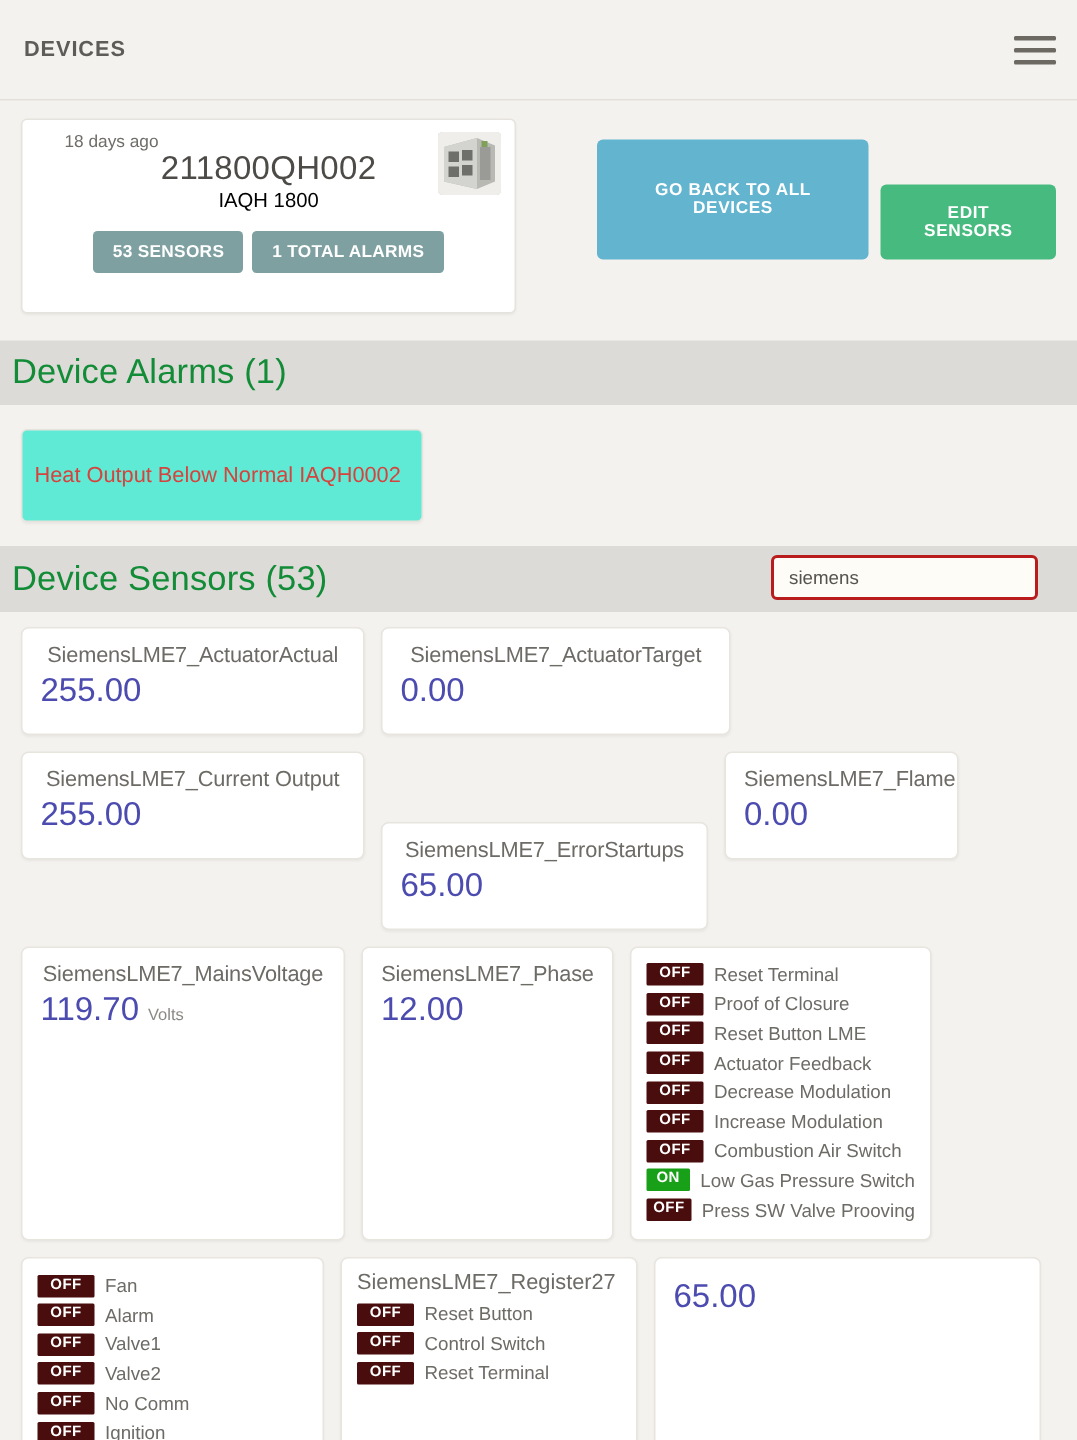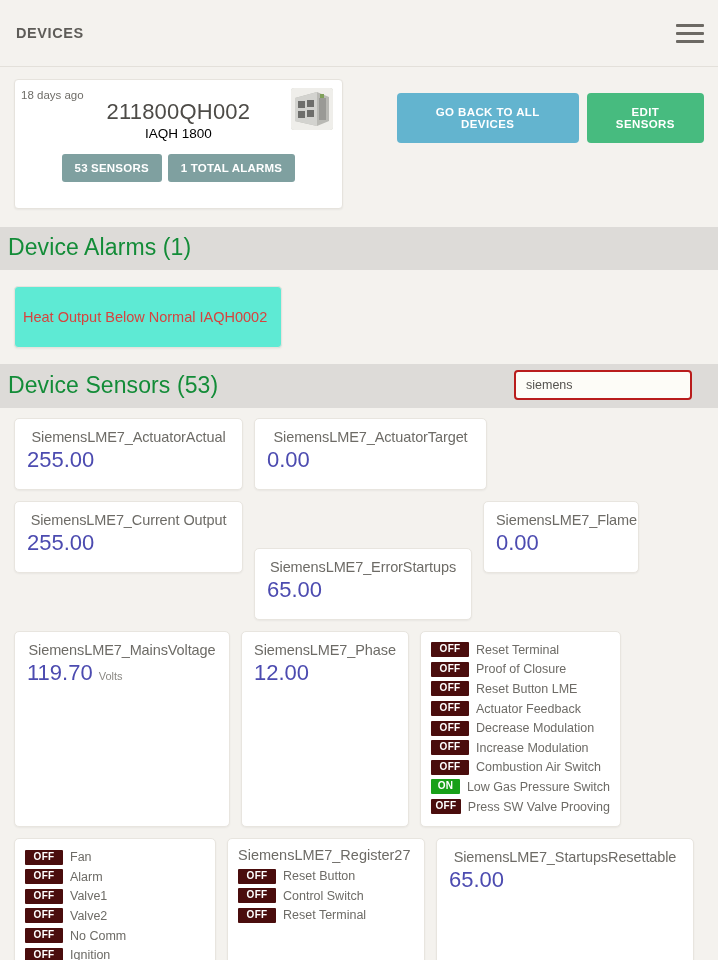--- a/index.html
+++ b/index.html
@@ -39,21 +39,21 @@
     background: #f4f2ee;
     padding: 12px 14px 18px 14px;
     display: flex; align-items: flex-start; gap: 26px;
   }
   .device-card {
     width: 349px; height: 130px;
     background: #ffffff;
     border: 1px solid #e6e3dd;
     border-radius: 4px;
     box-shadow: 0 1px 2px rgba(0,0,0,0.05);
-    padding: 9px 6px;
+    padding: 9px 28px;
     position: relative;
   }
   .device-ago {
     font-size: 11.5px; color: #6f6d68;
   }
   .device-id {
     text-align: center;
     font-size: 22px;
     color: #4d4b47;
     margin-top: -2px;
@@ -86,21 +86,21 @@
     border: none;
     cursor: pointer;
   }
   .top-actions { display: flex; gap: 8px; padding-top: 14px; padding-left: 28px; }
   .btn {
     color: #fff; border: none; border-radius: 4px;
     font-size: 11.5px; font-weight: 700; letter-spacing: 0.4px;
     padding: 13px 17px; cursor: pointer;
   }
   .btn-blue { background: #63b4cf; }
-  .btn-green { background: #47bb7f; }
+  .btn-green { background: #47bb7f; margin-top: 30px; }
 
   
   .section-head {
     background: #dddbd8;
     padding: 6px 8px 8px 8px;
     display: flex; align-items: center; justify-content: space-between;
     min-height: 43px;
   }
   .section-title {
     font-size: 23px;
@@ -387,21 +387,20 @@
               <span class="chip off">OFF</span>
               <span class="status-label">Control Switch</span>
             </div>
             <div class="status-row">
               <span class="chip off">OFF</span>
               <span class="status-label">Reset Terminal</span>
             </div>
           </div>
         </div>
         <div class="sensor-card tall2" style="width: 258px;">
-          <div class="sensor-name">SiemensLME7_StartupsResettable</div>
           <div class="sensor-val">
             <span>65.00</span>
           </div>
         </div>
       </div>
     </div>
 
 </div>
 
 </body></html>

